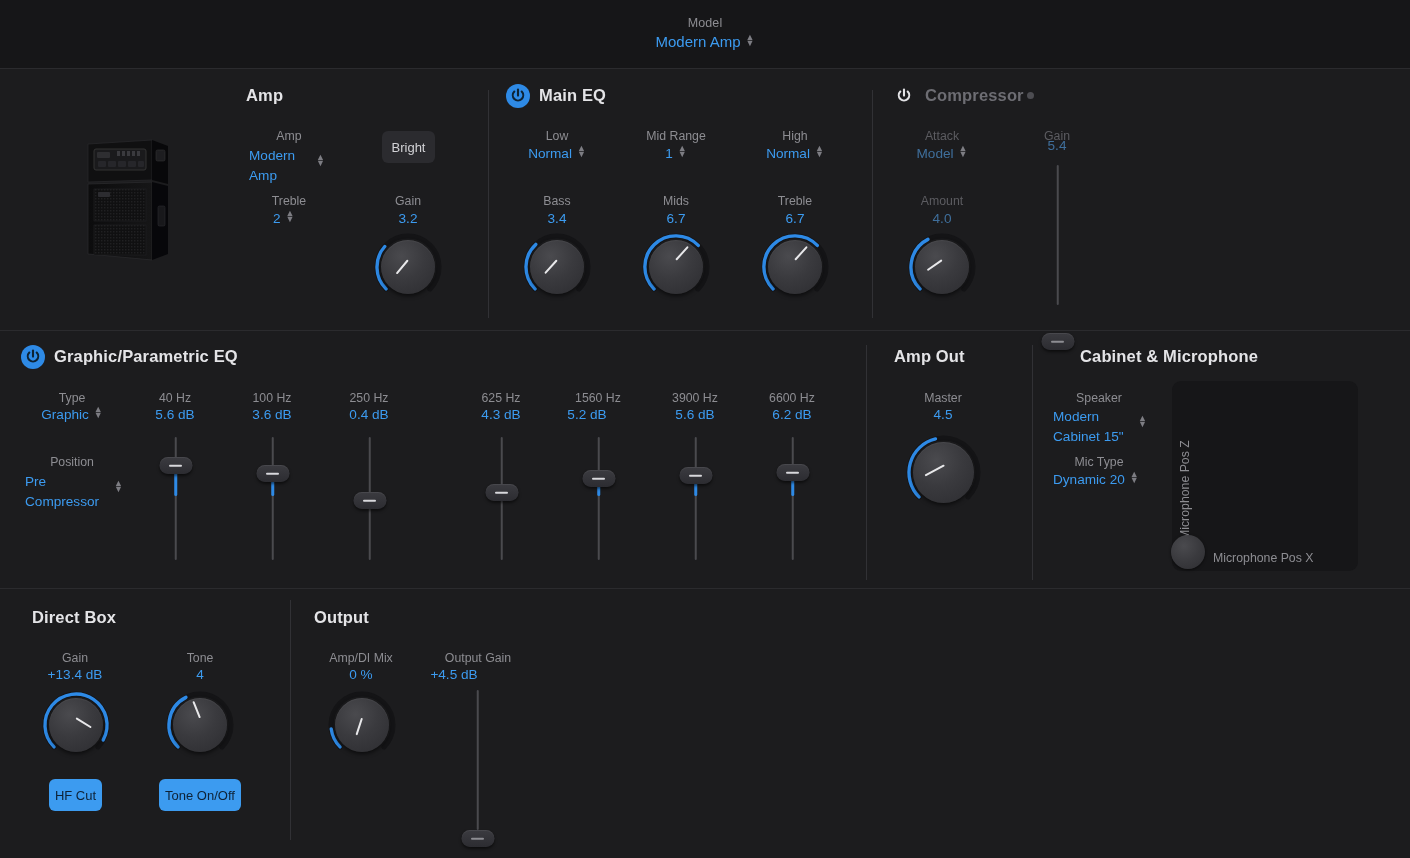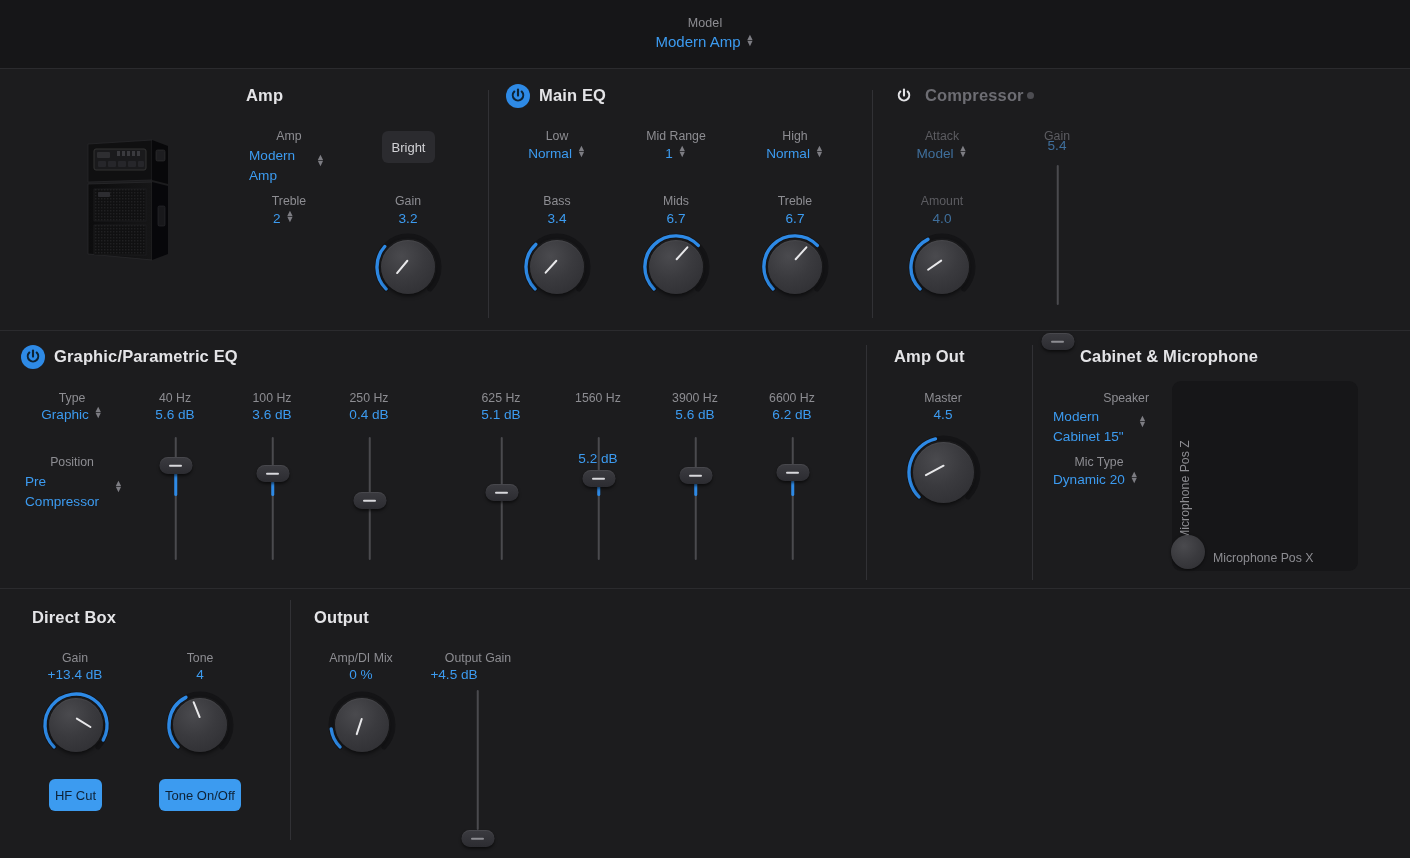--- a/index.html
+++ b/index.html
@@ -304,28 +304,28 @@
         <div class="fill" style="top:37px;height:22px;"></div>
         <div class="hnd" style="top:28px;"></div>
       </div>
       <div class="plabel" style="left:314px;top:391px;width:110px;">250 Hz</div>
       <div class="pval" style="left:314px;top:407px;width:110px;">0.4 dB</div>
       <div class="slider" style="left:353px;top:437px;width:33px;height:123px;">
         <div class="trk" style="top:0;height:123px;"></div>
         <div class="hnd" style="top:55px;"></div>
       </div>
       <div class="plabel" style="left:446px;top:391px;width:110px;">625 Hz</div>
-      <div class="pval" style="left:446px;top:407px;width:110px;">5.1 dB</div>
+      <div class="pval" style="left:446px;top:407px;width:110px;">4.3 dB</div>
       <div class="slider" style="left:485px;top:437px;width:33px;height:123px;">
         <div class="trk" style="top:0;height:123px;"></div>
         <div class="fill" style="top:56px;height:3px;"></div>
         <div class="hnd" style="top:47px;"></div>
       </div>
       <div class="plabel" style="left:543px;top:391px;width:110px;">1560 Hz</div>
-      <div class="pval" style="left:543px;top:407px;width:110px;margin-top:44px;">5.2 dB</div>
+      <div class="pval" style="left:532px;top:407px;width:110px;">5.2 dB</div>
       <div class="slider" style="left:582px;top:437px;width:33px;height:123px;">
         <div class="trk" style="top:0;height:123px;"></div>
         <div class="fill" style="top:42px;height:17px;"></div>
         <div class="hnd" style="top:33px;"></div>
       </div>
       <div class="plabel" style="left:640px;top:391px;width:110px;">3900 Hz</div>
       <div class="pval" style="left:640px;top:407px;width:110px;">5.6 dB</div>
       <div class="slider" style="left:679px;top:437px;width:33px;height:123px;">
         <div class="trk" style="top:0;height:123px;"></div>
         <div class="fill" style="top:39px;height:20px;"></div>
@@ -347,21 +347,21 @@
       <svg width="77" height="77">
         <path d="M14.10,62.90 A34.5,34.5 0 1 1 62.90,62.90" stroke="#141416" stroke-width="5" fill="none" stroke-linecap="round"></path>
         <path d="M14.10,62.90 A34.5,34.5 0 0 1 30.45,4.95" stroke="#2e8ae6" stroke-width="3.4" fill="none" stroke-linecap="round"></path>
       </svg>
       <div class="body" style="left:8px;top:8px;width:61px;height:61px;"></div>
       <div class="ptr" style="left:37.5px;top:10.0px;width:2px;height:21.5px;transform:rotate(-118deg);"></div>
     </div>
 
   <div class="sect-title" style="left:1080px;top:347px;">Cabinet &amp; Microphone</div>
 
-  <div class="plabel" style="left:1049px;top:391px;width:100px;text-align:right;">Speaker</div>
+  <div class="plabel" style="left:1049px;top:391px;width:100px;">Speaker</div>
   <div class="sel" style="left:1053px;top:407px;width:92px;text-align:left;line-height:20px;">
     <span>Modern</span><br>
     <span>Cabinet 15"</span>
   </div>
   <span class="stepper" style="position:absolute;left:1133px;top:416px;">
       <i>▲</i>
       <i>▼</i>
     </span>
 
   <div class="plabel" style="left:1049px;top:455px;width:100px;">Mic Type</div>

